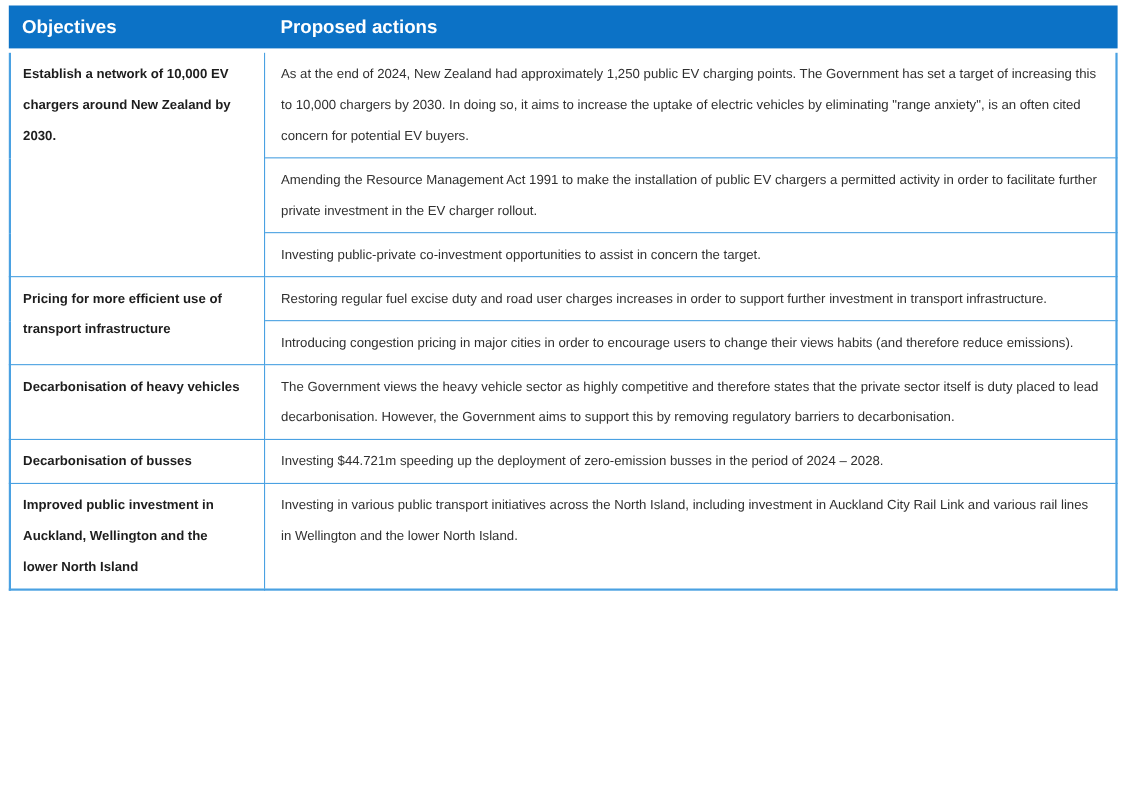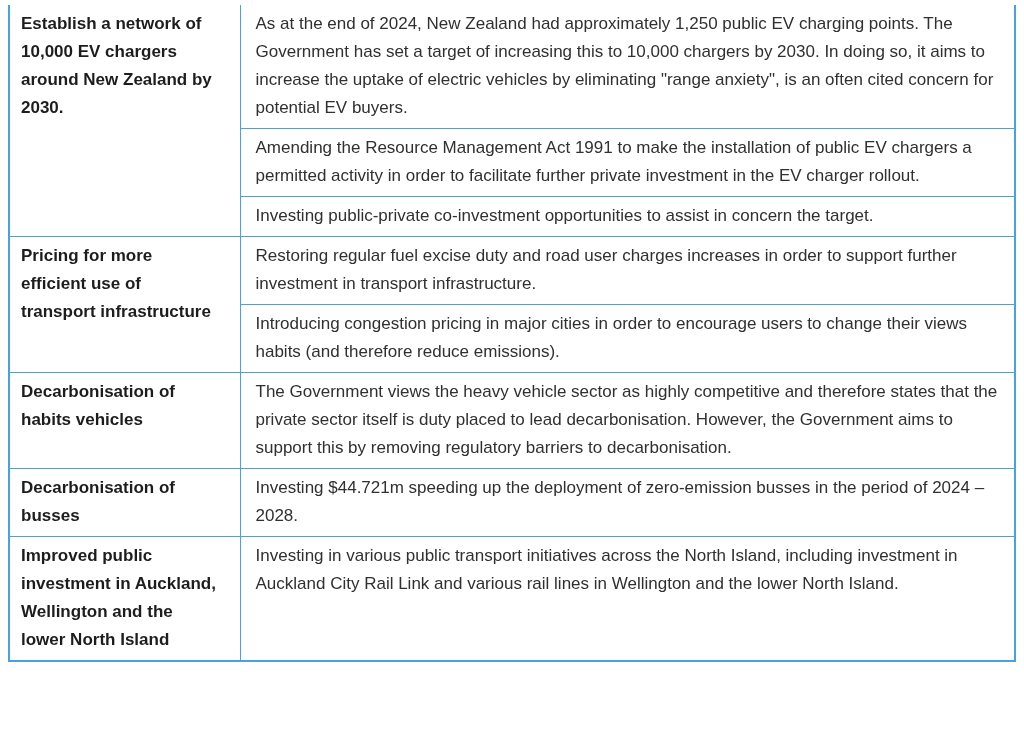--- a/index.html
+++ b/index.html
@@ -47,36 +47,40 @@
     width: 100%;
     border-collapse: collapse;
     border: 2px solid var(--border, #4AA1E2);
     border-top: hidden;
     table-layout: fixed;
   }
   col.obj-col { width: 231px; }
   table.tbody td {
     border: 1px solid var(--border, #4AA1E2);
     vertical-align: top;
-    font-size: 17px;
+    font-size: 12px;
     line-height: 28px;
     padding: 5px 14px 6px 15px;
     color: var(--body-text, #303030);
   }
   table.tbody td.obj {
     font-weight: bold;
     color: var(--objective-text, #1d1d1d);
     padding: 5px 20px 6px 11px;
   }
 </style>
 </head>
 <body>
 
 <div class="doc">
 
+  <div class="thead">
+    <div class="th th-obj">Objectives</div>
+    <div class="th">Proposed actions</div>
+  </div>
 
   <table class="tbody">
     <colgroup>
       <col class="obj-col">
       <col>
     </colgroup>
     <tbody>
       <tr>
         <td class="obj" rowspan="3">Establish a network of 10,000 EV chargers around New Zealand by 2030.</td>
         <td class="act">As at the end of 2024, New Zealand had approximately 1,250 public EV charging points. The Government has set a target of increasing this to 10,000 chargers by 2030. In doing so, it aims to increase the uptake of electric vehicles by eliminating "range anxiety", is an often cited concern for potential EV buyers.</td>
@@ -90,21 +94,21 @@
 
       <tr>
         <td class="obj" rowspan="2">Pricing for more efficient use of transport infrastructure</td>
         <td class="act">Restoring regular fuel excise duty and road user charges increases in order to support further investment in transport infrastructure.</td>
       </tr>
       <tr>
         <td class="act">Introducing congestion pricing in major cities in order to encourage users to change their views habits (and therefore reduce emissions).</td>
       </tr>
 
       <tr>
-        <td class="obj">Decarbonisation of habits vehicles</td>
+        <td class="obj">Decarbonisation of heavy vehicles</td>
         <td class="act">The Government views the heavy vehicle sector as highly competitive and therefore states that the private sector itself is duty placed to lead decarbonisation. However, the Government aims to support this by removing regulatory barriers to decarbonisation.</td>
       </tr>
 
       <tr>
         <td class="obj">Decarbonisation of busses</td>
         <td class="act">Investing $44.721m speeding up the deployment of zero-emission busses in the period of 2024 – 2028.</td>
       </tr>
 
       <tr>
         <td class="obj">Improved public investment in Auckland, Wellington and the lower North Island</td>

